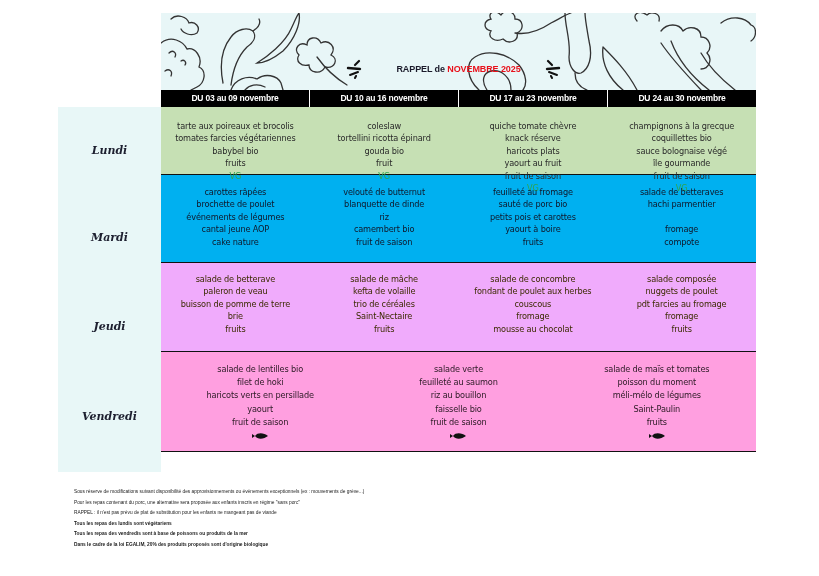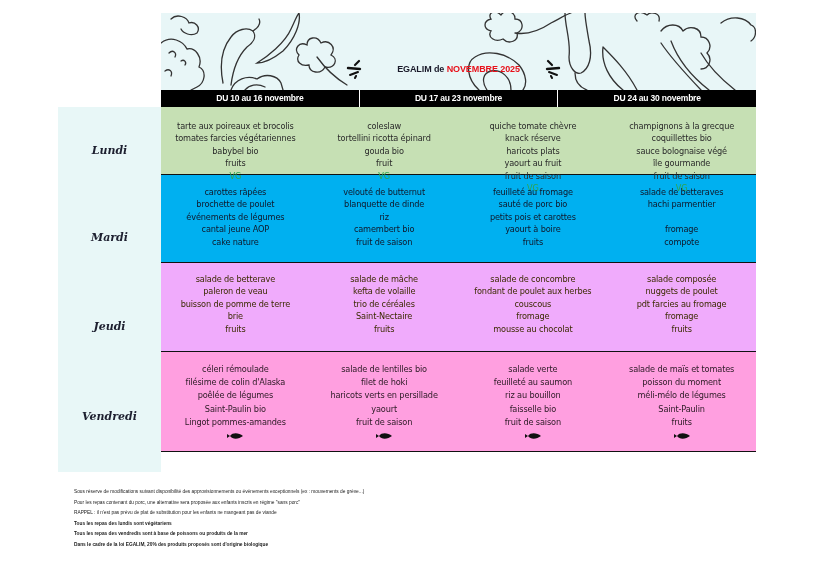--- a/index.html
+++ b/index.html
@@ -103,31 +103,32 @@
     <path d="M500 30 C508 42 522 58 540 77 M510 28 C516 44 526 60 548 77 M560 10 C570 2 584 4 590 12 C596 14 596 24 590 28"></path>
     <path d="M540 40 C548 54 560 66 574 77"></path>
   </svg>
   <svg class="burst" style="left:183px" width="18" height="20" viewBox="0 0 18 20">
     <path d="M15 2 L11 6" stroke="#111" stroke-width="2.2" stroke-linecap="round"></path>
     <path d="M16 10 L4 9" stroke="#111" stroke-width="2.4" stroke-linecap="round"></path>
     <path d="M14 13 L6 16" stroke="#111" stroke-width="2" stroke-linecap="round"></path>
     <path d="M12 17 L11 19" stroke="#111" stroke-width="2" stroke-linecap="round"></path>
   </svg>
   <div class="title">
-    <span>EGALIM de </span><span class="accent">NOVEMBRE 2025</span>
+    <span>RAPPEL de </span><span class="accent">NOVEMBRE 2025</span>
   </div>
   <svg class="burst" style="left:384px" width="18" height="20" viewBox="0 0 18 20">
     <path d="M3 2 L7 6" stroke="#111" stroke-width="2.2" stroke-linecap="round"></path>
     <path d="M2 10 L14 9" stroke="#111" stroke-width="2.4" stroke-linecap="round"></path>
     <path d="M4 13 L12 16" stroke="#111" stroke-width="2" stroke-linecap="round"></path>
     <path d="M6 17 L7 19" stroke="#111" stroke-width="2" stroke-linecap="round"></path>
   </svg>
 </div>
 
 <div class="week-header">
+  <div class="wk">DU 03 au 09 novembre</div>
   <div class="wk">DU 10 au 16  novembre</div>
   <div class="wk">DU 17 au 23 novembre</div>
   <div class="wk">DU 24 au 30 novembre</div>
 </div>
 
 <div class="day-col">
   <div class="day-label" style="top:37px">Lundi</div>
   <div class="day-label" style="top:124px">Mardi</div>
   <div class="day-label" style="top:213px">Jeudi</div>
   <div class="day-label" style="top:303px">Vendredi</div>
@@ -224,30 +225,20 @@
     <div class="cell">
       <div>salade composée</div>
       <div>nuggets de poulet</div>
       <div>pdt farcies au fromage</div>
       <div>fromage</div>
       <div>fruits</div>
     </div>
   </div>
 
   <div class="row pink">
-    <div class="cell">
-      <div>céleri rémoulade</div>
-      <div>filésime de colin d'Alaska</div>
-      <div>poêlée de légumes</div>
-      <div>Saint-Paulin bio</div>
-      <div>Lingot pommes-amandes</div>
-      <svg class="fish" width="16" height="8" viewBox="0 0 16 8">
-          <path d="M0 2 L3 4 L0 6 Z M3 4 C6 0 12 1 16 4 C12 7 6 8 3 4 Z" fill="#111"></path>
-        </svg>
-    </div>
     <div class="cell">
       <div>salade de lentilles bio</div>
       <div>filet de hoki</div>
       <div>haricots verts en persillade</div>
       <div>yaourt</div>
       <div>fruit de saison</div>
       <svg class="fish" width="16" height="8" viewBox="0 0 16 8">
           <path d="M0 2 L3 4 L0 6 Z M3 4 C6 0 12 1 16 4 C12 7 6 8 3 4 Z" fill="#111"></path>
         </svg>
     </div>

